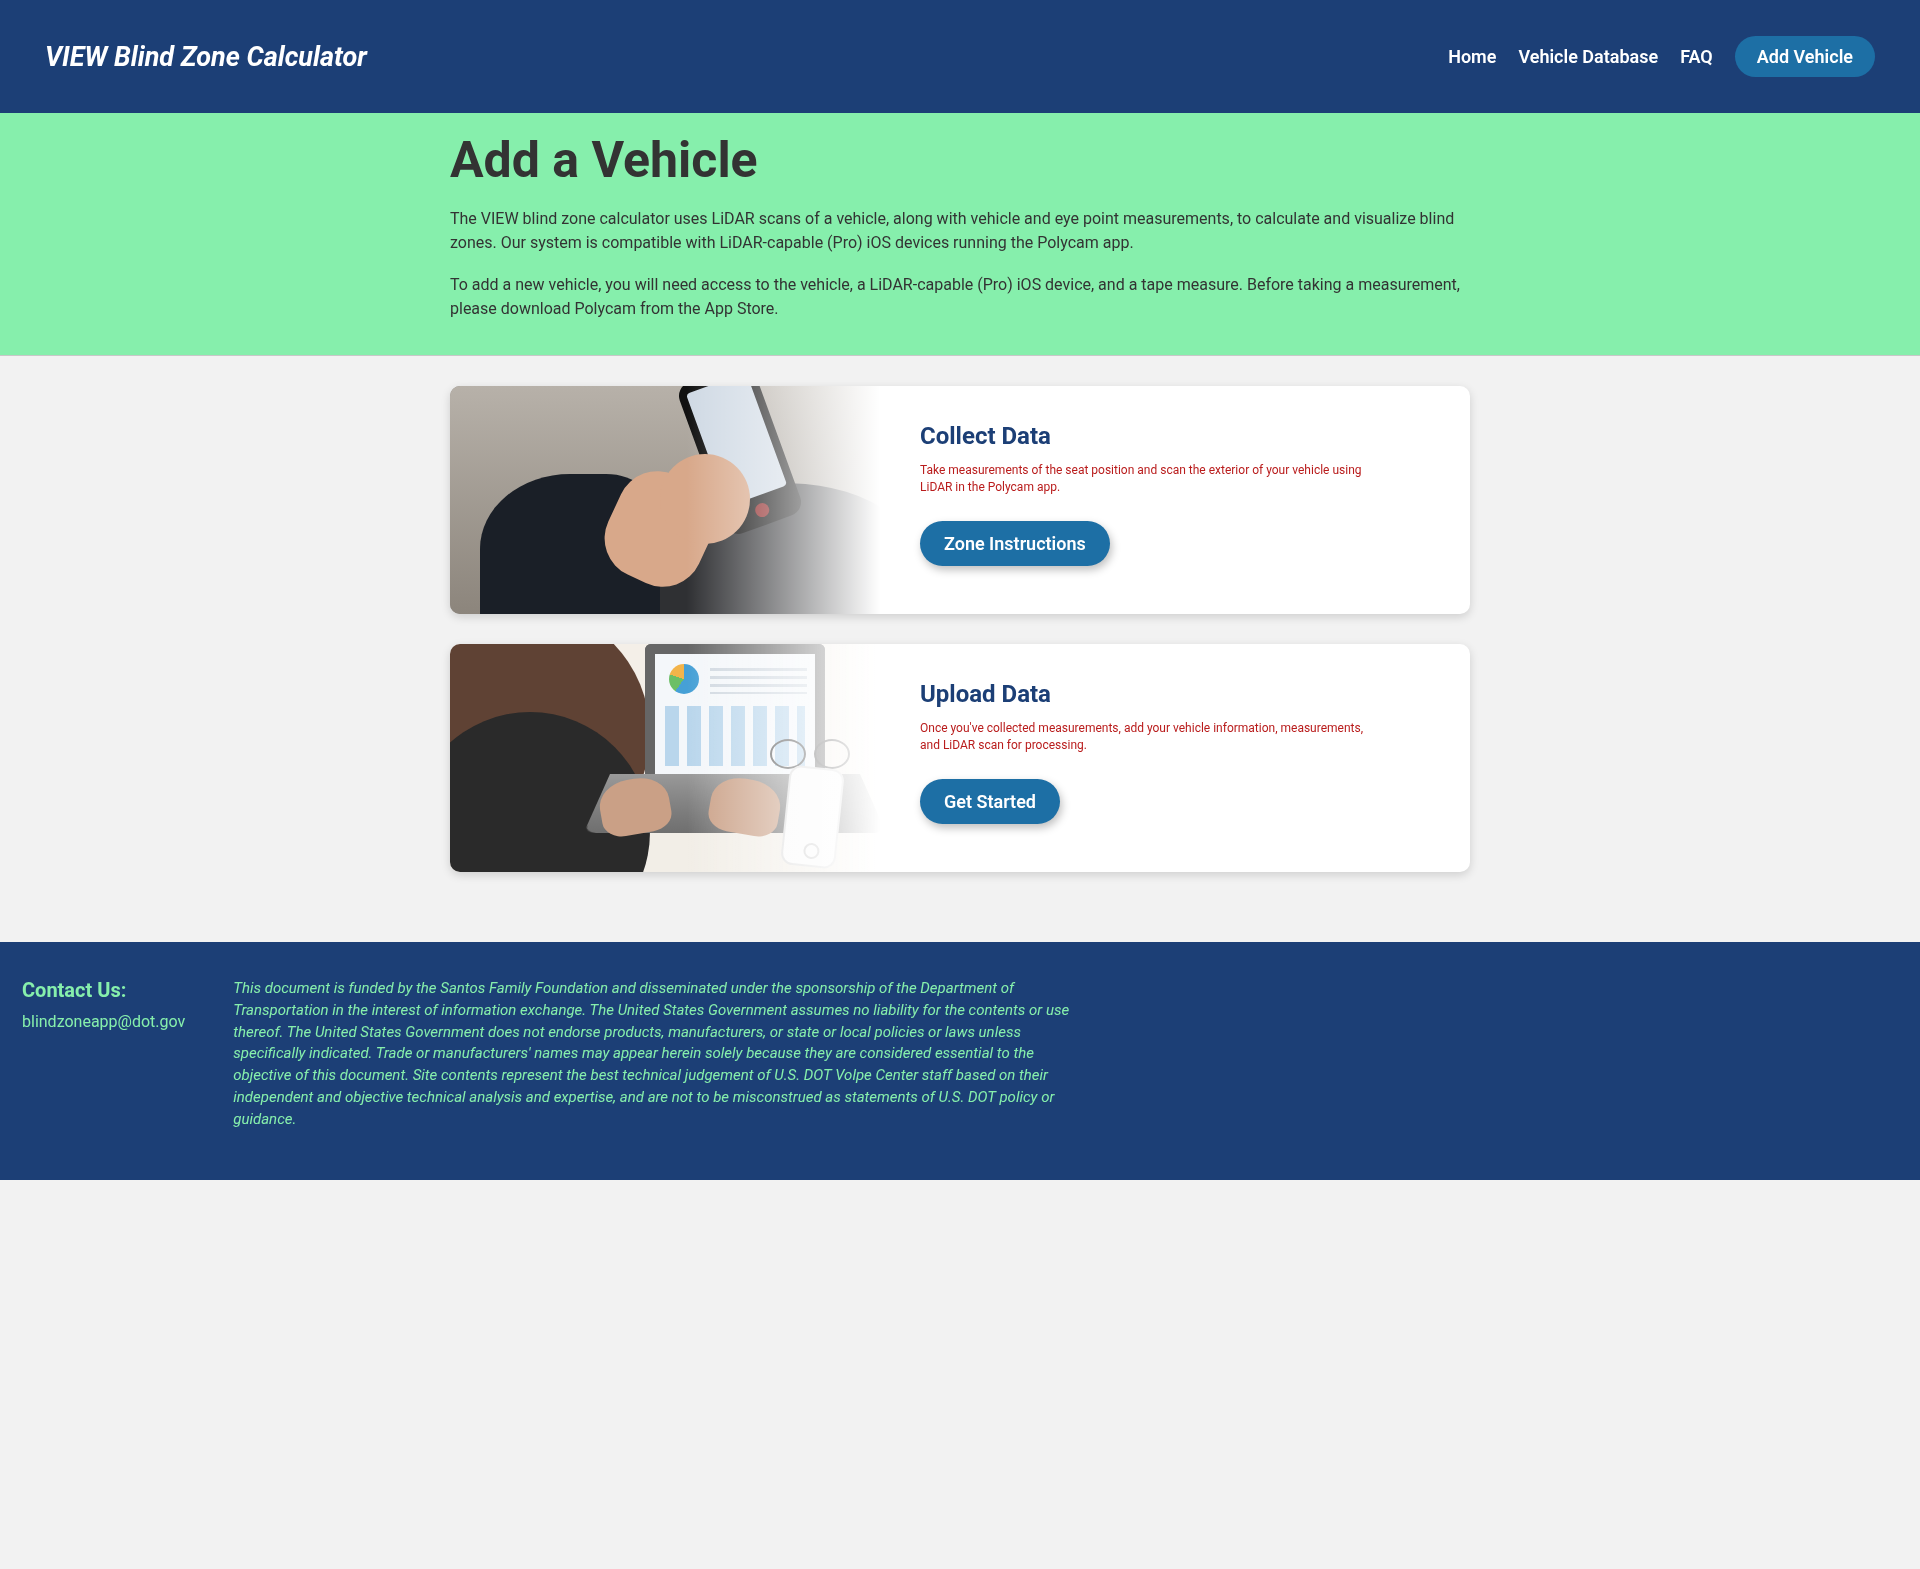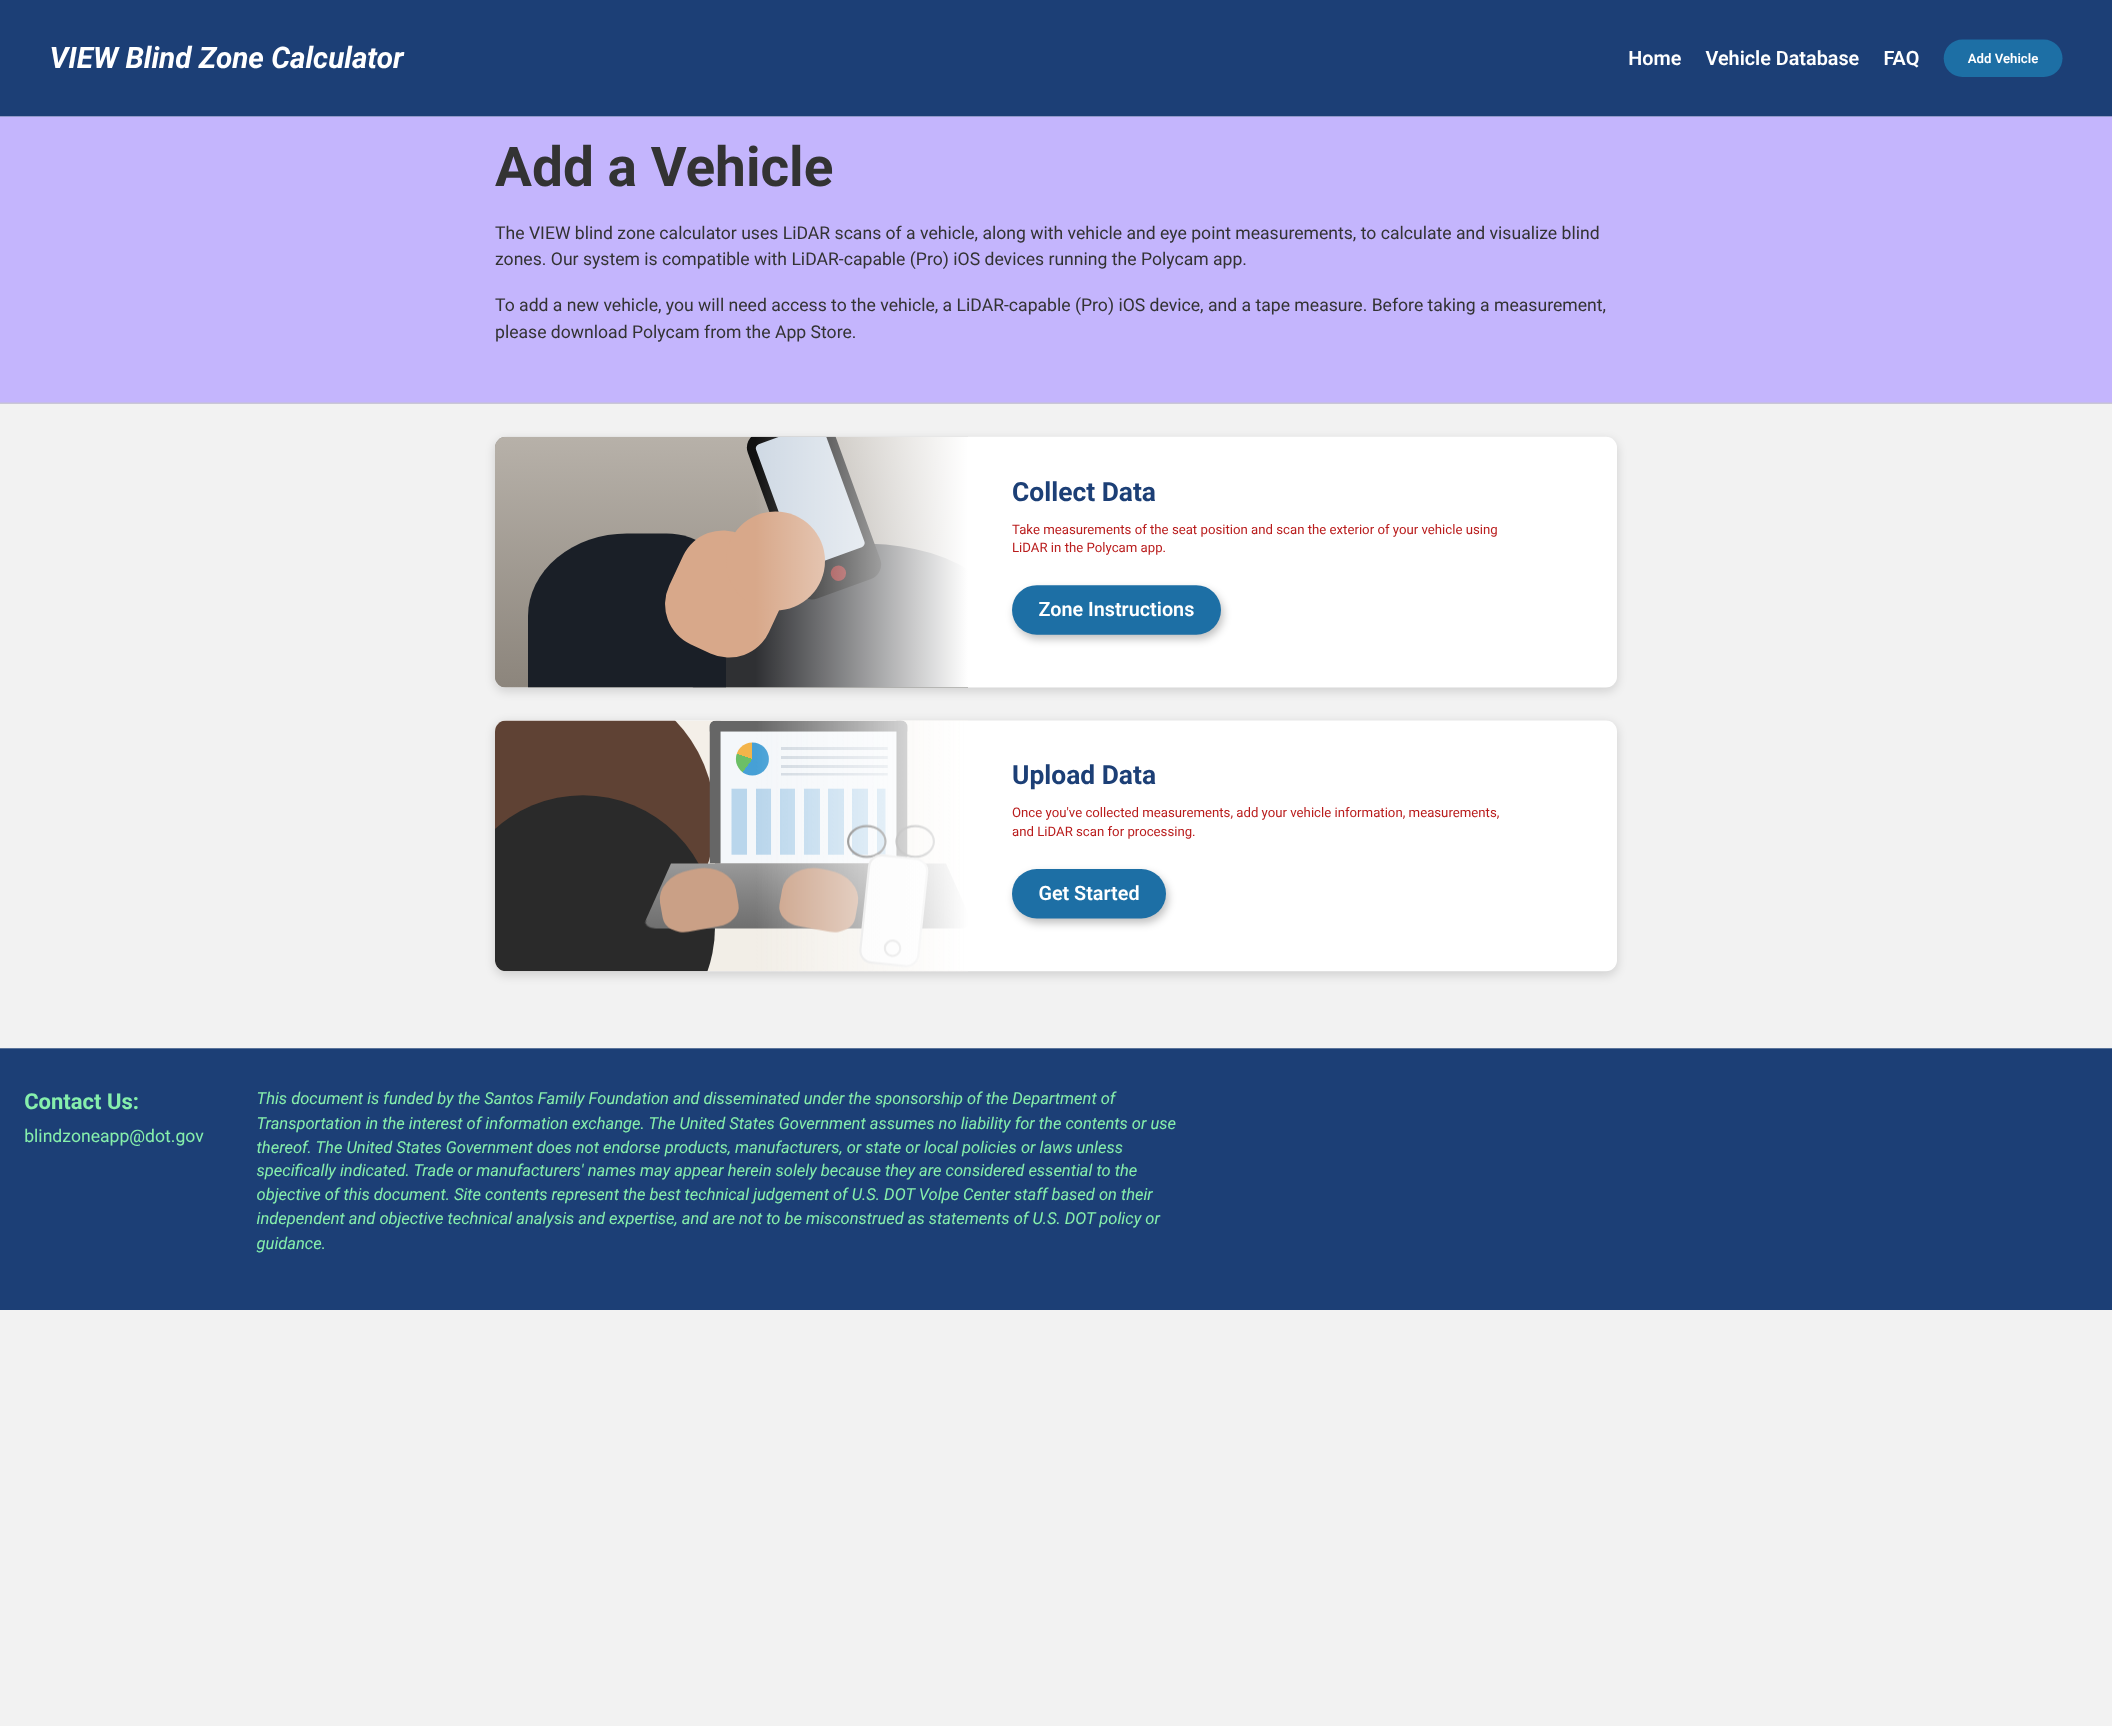--- a/index.html
+++ b/index.html
@@ -21,30 +21,30 @@
     font-weight: 700;
     font-size: 27px;
     flex: 1;
     cursor: pointer;
   }
   .nav-links { display: flex; align-items: center; gap: 22px; }
   .nav-link { color: #fff; font-size: 18px; font-weight: 600; cursor: pointer; }
   .nav-btn {
     background: #1d6fa5;
     color: #fff;
-    font-size: 12px;
+    font-size: 18px;
     font-weight: 600;
     padding: 10px 22px;
     border-radius: 30px;
     cursor: pointer;
   }
   .hero {
-    background: #c4b5fd;
+    background: #86efac;
     border-bottom: 1px solid #c8c8c8;
-    padding: 18px 0 34px;
+    padding: 18px 0 16px;
   }
   .container { max-width: 1060px; margin: 0 auto; padding: 0 20px; }
   .page-title { font-size: 50px; font-weight: 700; color: #333; margin-bottom: 18px; }
   .sub { font-size: 16px; color: #333; margin-bottom: 18px; line-height: 1.5; }
   .cards { padding: 30px 0 40px; }
   .card {
     background: #fff;
     border-radius: 10px;
     box-shadow: 0 3px 10px rgba(0,0,0,.15);
     display: flex;

